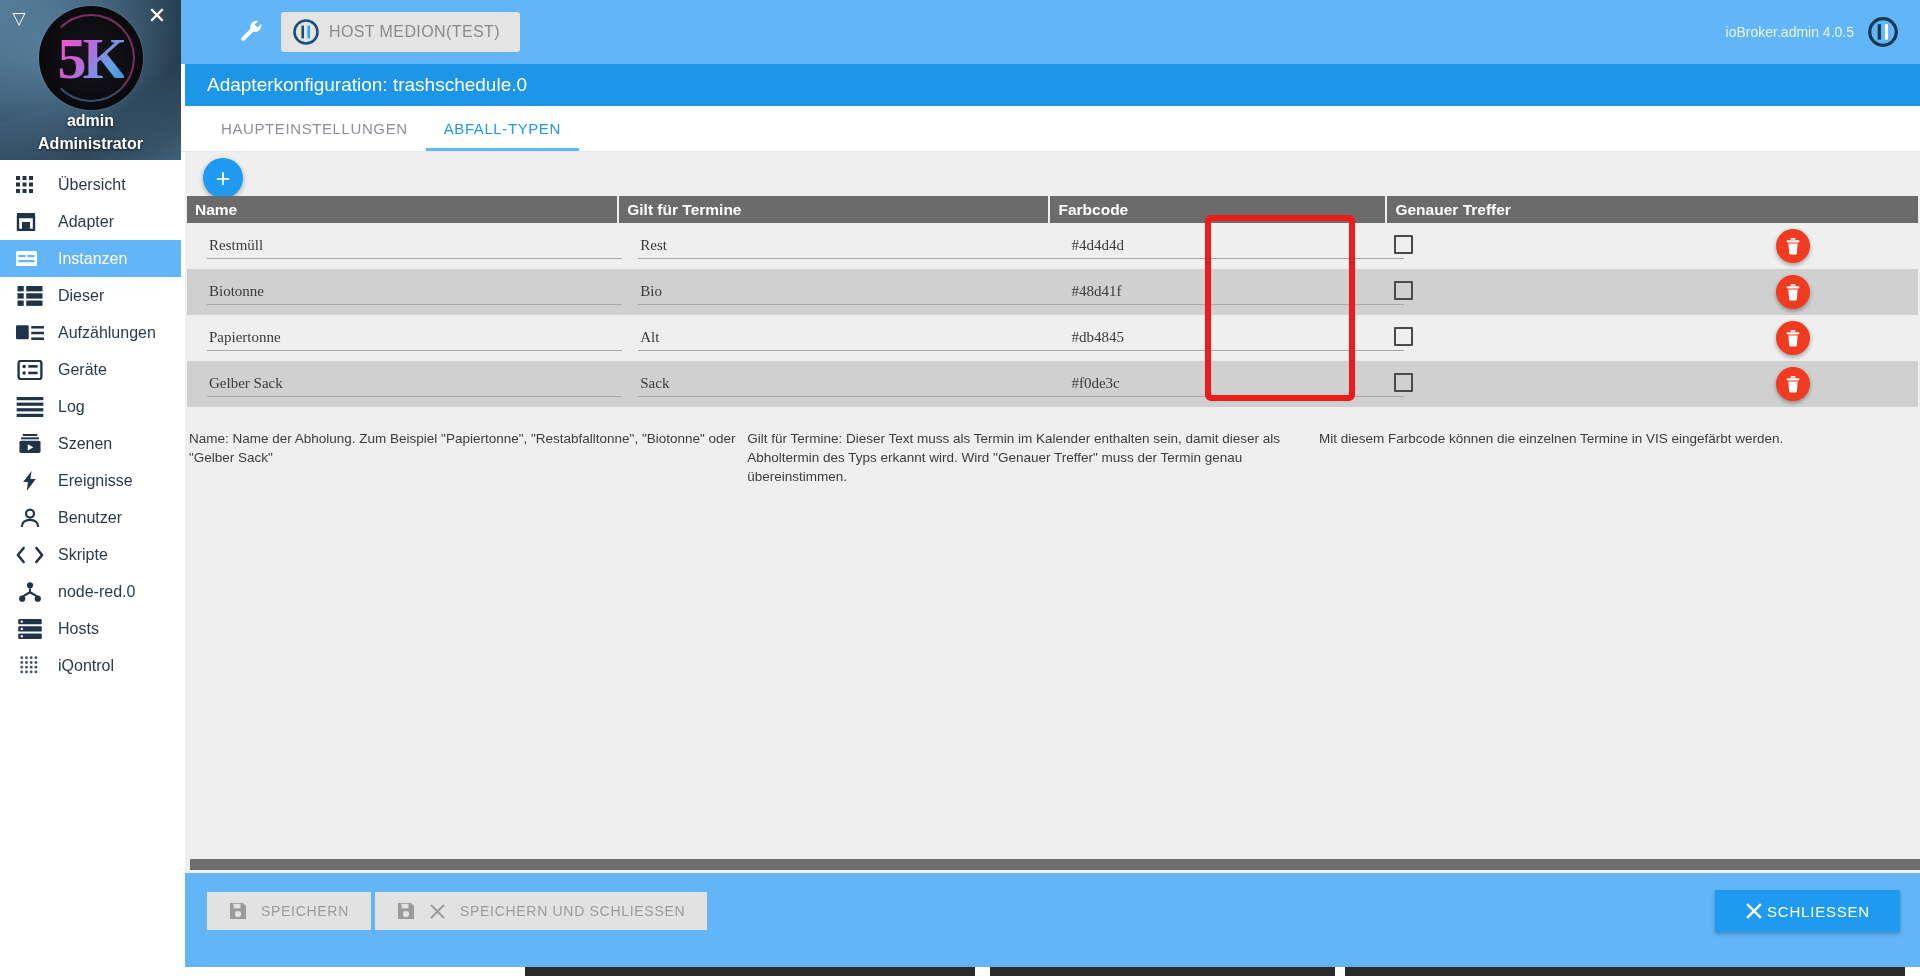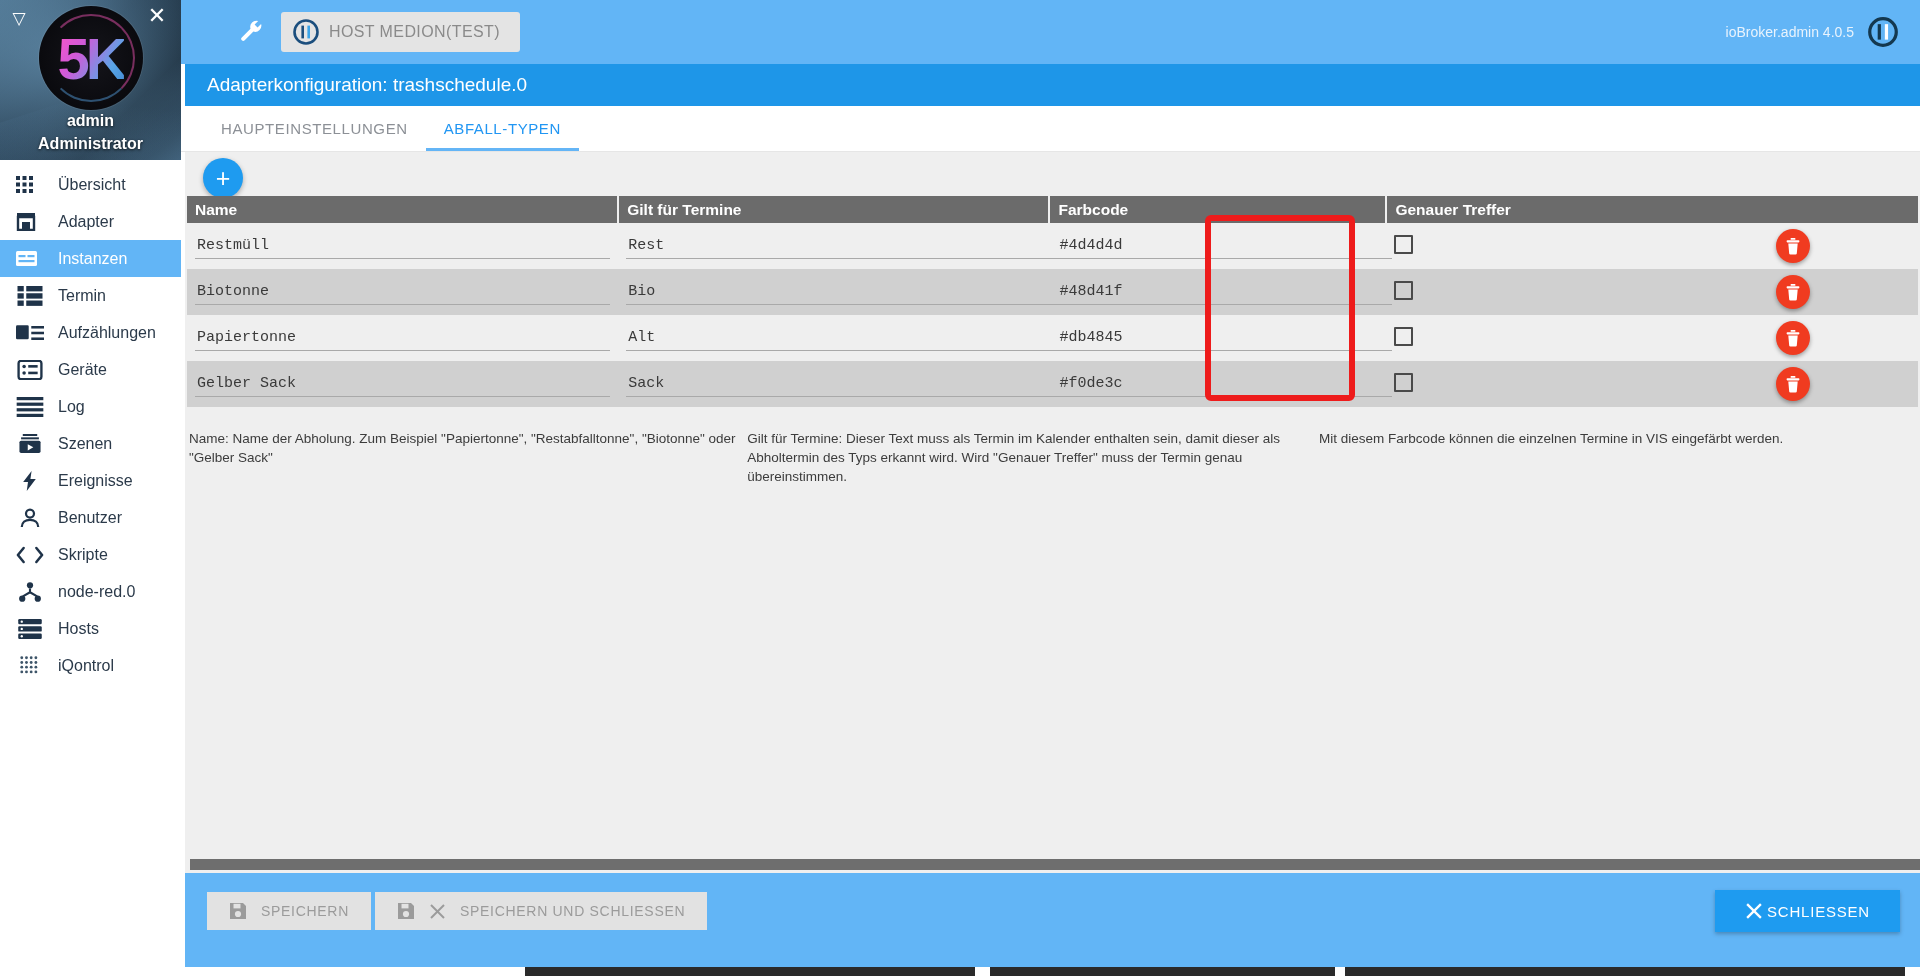--- a/index.html
+++ b/index.html
@@ -53,21 +53,21 @@
     width: 104px; height: 104px; border-radius: 50%;
     background: radial-gradient(circle at 50% 50%, #15151b 0%, #0a0a0e 70%, #000 100%);
     overflow: hidden; z-index: 3;
     box-shadow: 0 0 0 1px rgba(255,255,255,.08);
   }
   .avatar .k {
     position:absolute; left: 50%; top: 50%; transform: translate(-50%,-50%);
     font-size: 58px; font-weight: 700; letter-spacing: -4px;
     background: linear-gradient(120deg,#ff55c8 0%, #d05ad8 35%, #5aa6e8 75%, #3f88d0 100%);
     -webkit-background-clip: text; background-clip: text; color: transparent;
-    font-family: Liberation Sans, sans-serif;
+    font-family: Liberation Serif, serif;
   }
   .avatar .ring {
     position:absolute; left:8px; top:8px; right:8px; bottom:8px;
     border-radius:50%;
     border: 2px solid rgba(255,90,190,.45);
     border-bottom-color: rgba(90,166,232,.45);
     border-left-color: transparent;
   }
   .user-name, .user-role {
     position: relative; z-index: 3;
@@ -164,23 +164,23 @@
   table.grid th:last-child { border-right: none; margin-top: 12px; }
   table.grid td {
     height: 46px; padding: 0 8px; vertical-align: middle;
     font-size: 15px; color: #3a3a3a;
   }
   tr.r-odd td { background: #efefef; }
   tr.r-even td { background: #d0d0d0; }
   .cell-input {
     width: 100%; border: none; background: transparent;
     border-bottom: 1px solid #a9a9a9;
-    font-family: Liberation Mono, monospace;
+    font-family: Liberation Serif, serif;
     font-size: 15px; color: #3a3a3a;
-    padding: 3px 0 4px 2px; outline: none;
+    padding: 3px 0 4px 2px; outline: none; margin-left: 12px;
   }
   td.col-name .cell-input { width: 415px; }
   td.col-term .cell-input { width: 480px; }
   td.col-color .cell-input { width: 335px; }
   .chk {
     width: 19px; height: 19px; border: 2px solid #4a4a4a;
     background: transparent; display: inline-block; cursor: pointer;
     border-radius: 1px;
   }
   .del-btn {
@@ -297,21 +297,21 @@
 
       <div class="menu-item">
         <svg class="mi-icon" width="20" height="16" viewBox="0 0 20 16" fill="#1f3349">
             <rect x="0" y="0" width="5" height="4.3"></rect>
             <rect x="0" y="5.8" width="5" height="4.3"></rect>
             <rect x="0" y="11.6" width="5" height="4.3"></rect>
             <rect x="7" y="0" width="13" height="4.3"></rect>
             <rect x="7" y="5.8" width="13" height="4.3"></rect>
             <rect x="7" y="11.6" width="13" height="4.3"></rect>
           </svg>
-        <span class="mi-label">Termin</span>
+        <span class="mi-label">Dieser</span>
       </div>
 
       <div class="menu-item">
         <svg class="mi-icon" width="22" height="14" viewBox="0 0 22 14" fill="#1f3349">
             <rect x="0" y="1" width="10" height="11" rx="1"></rect>
             <rect x="12" y="1.5" width="10" height="2"></rect>
             <rect x="12" y="6" width="10" height="2"></rect>
             <rect x="12" y="10.5" width="10" height="2"></rect>
           </svg>
         <span class="mi-label">Aufzählungen</span>

